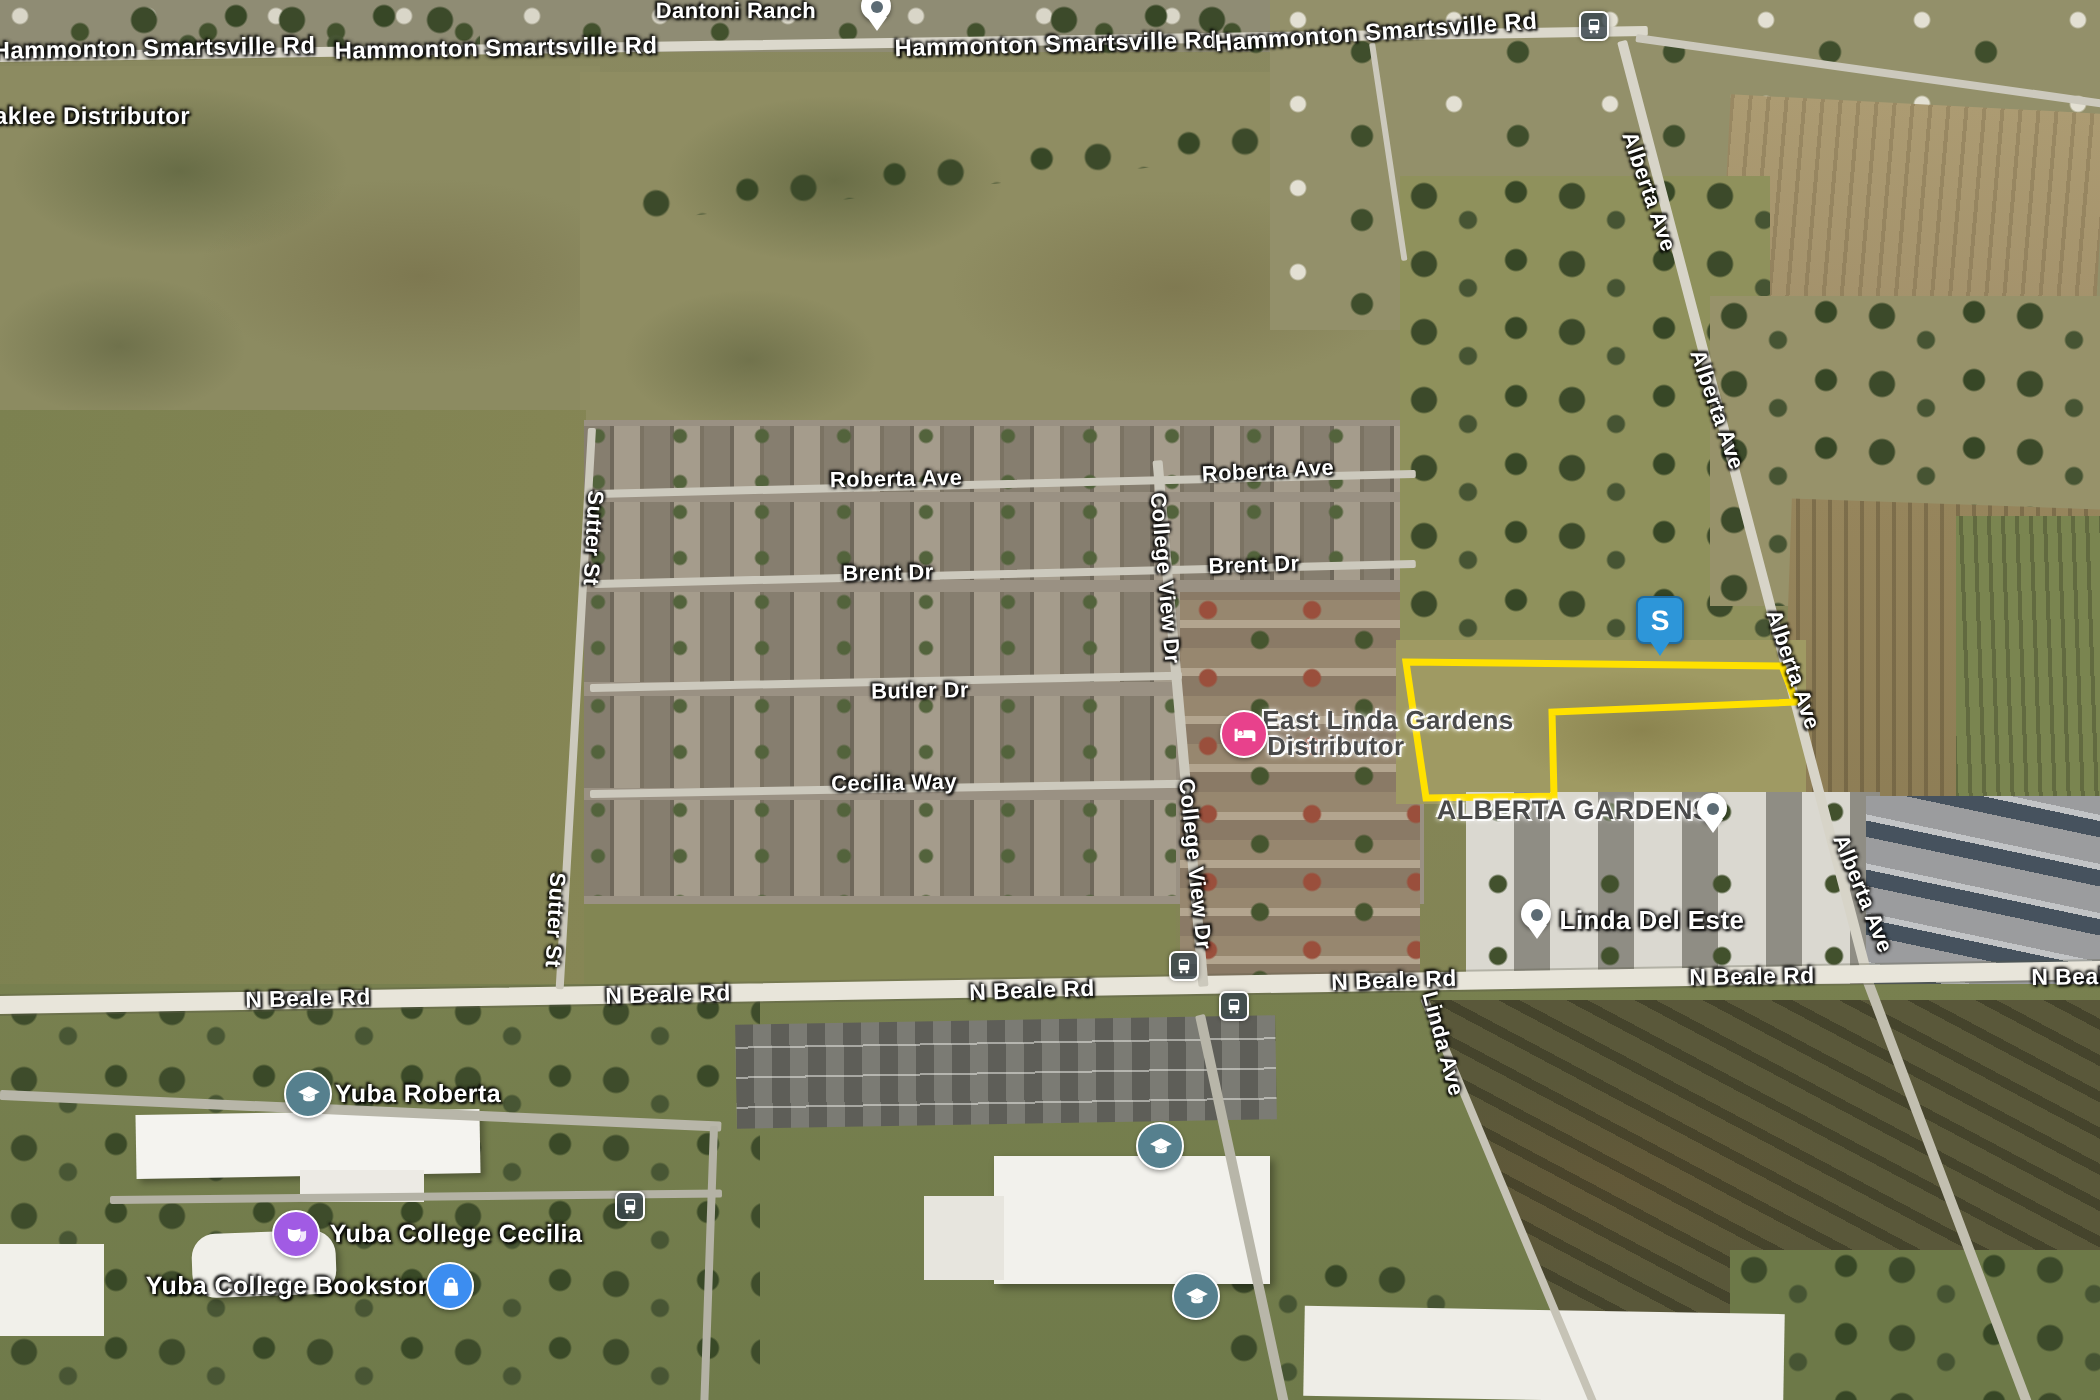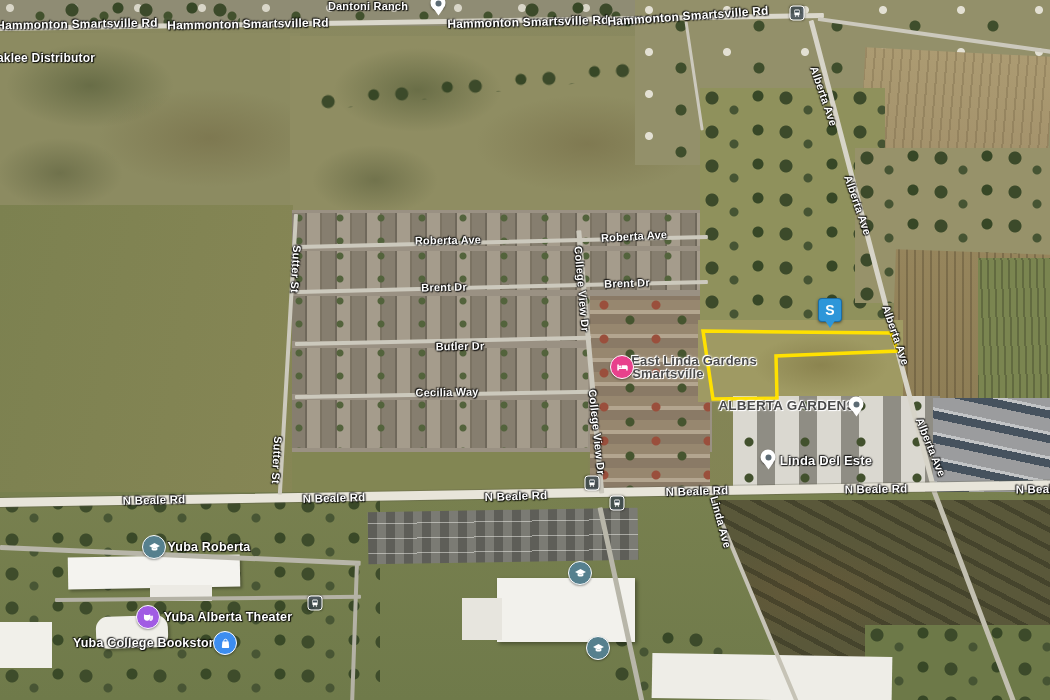--- a/index.html
+++ b/index.html
@@ -131,25 +131,25 @@
       <span class="lbl light" style="left: 721px; top: 522px; font-size: 11px; transform: translate(-50%, -50%) rotate(75deg);">Linda Ave</span>
       <span class="lbl light" style="left: 154px; top: 500px; font-size: 11.5px; transform: translate(-50%, -50%) rotate(-1.5deg);">N Beale Rd</span>
       <span class="lbl light" style="left: 334px; top: 498px; font-size: 11.5px; transform: translate(-50%, -50%) rotate(-1.5deg);">N Beale Rd</span>
       <span class="lbl light" style="left: 516px; top: 496px; font-size: 11.5px; transform: translate(-50%, -50%) rotate(-2deg);">N Beale Rd</span>
       <span class="lbl light" style="left: 697px; top: 491px; font-size: 11.5px; transform: translate(-50%, -50%) rotate(-2deg);">N Beale Rd</span>
       <span class="lbl light" style="left: 876px; top: 489px; font-size: 11.5px; transform: translate(-50%, -50%) rotate(-1deg);">N Beale Rd</span>
       <span class="lbl light" style="left: 1047px; top: 489px; font-size: 11.5px; transform: translate(-50%, -50%) rotate(-1deg);">N Beale Rd</span>
       <span class="lbl light" style="left: 368px; top: 6px; font-size: 11px; transform: translate(-50%, -50%);">Dantoni Ranch</span>
       <span class="lbl light" style="left: 46px; top: 58px; font-size: 12px; transform: translate(-50%, -50%);">aklee Distributor</span>
       <span class="lbl dark" style="left: 694px; top: 360px; font-size: 13px; transform: translate(-50%, -50%);">East Linda Gardens</span>
-      <span class="lbl dark" style="left: 668px; top: 373px; font-size: 13px; transform: translate(-50%, -50%);">Smartsville</span>
+      <span class="lbl dark" style="left: 668px; top: 373px; font-size: 13px; transform: translate(-50%, -50%);">Distributor</span>
       <span class="lbl dark" style="left: 787px; top: 405px; font-size: 13.5px; transform: translate(-50%, -50%);">ALBERTA GARDENS</span>
       <span class="lbl light" style="left: 826px; top: 460px; font-size: 13px; transform: translate(-50%, -50%);">Linda Del Este</span>
       <span class="lbl light" style="left: 209px; top: 547px; font-size: 12.5px; transform: translate(-50%, -50%);">Yuba Roberta</span>
-      <span class="lbl light" style="left: 228px; top: 617px; font-size: 12.5px; transform: translate(-50%, -50%);">Yuba Alberta Theater</span>
+      <span class="lbl light" style="left: 228px; top: 617px; font-size: 12.5px; transform: translate(-50%, -50%);">Yuba College Cecilia</span>
       <span class="lbl light" style="left: 147px; top: 643px; font-size: 12.5px; transform: translate(-50%, -50%);">Yuba College Bookstore</span>
     </div>
   <div id="markers" style="position:absolute;inset:0;z-index:40;">
       <div class="s-pin" style="left: 830px; top: 310px; transform: translate(-50%, -50%); background: rgb(45, 150, 217);">
         <span>S</span>
       </div>
       <div class="poi-pin" style="left: 438px; top: 3px; transform: translate(-50%, -50%);"></div>
       <div class="poi-pin" style="left: 856px; top: 404px; transform: translate(-50%, -50%);"></div>
       <div class="poi-pin" style="left: 768px; top: 457px; transform: translate(-50%, -50%);"></div>
       <div class="cat" style="left: 622px; top: 367px; transform: translate(-50%, -50%); background: rgb(232, 65, 140);">

